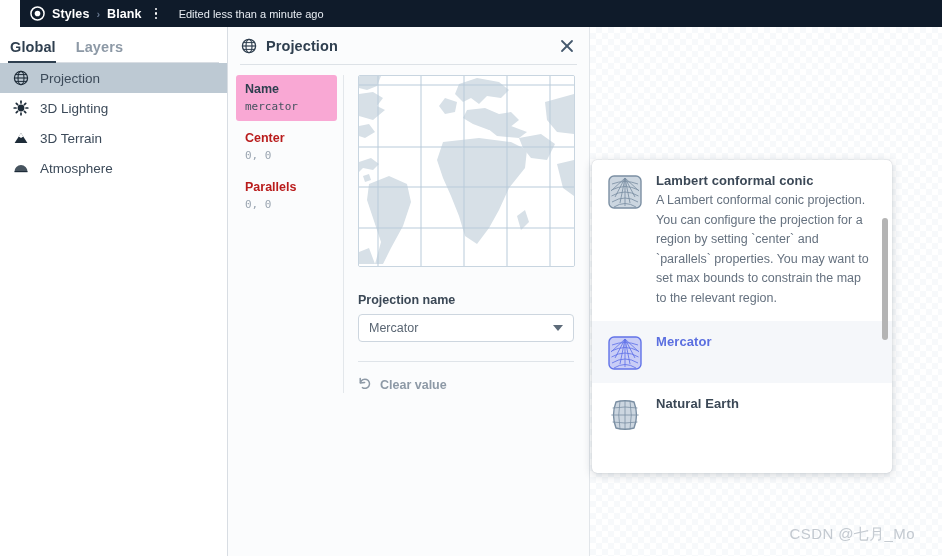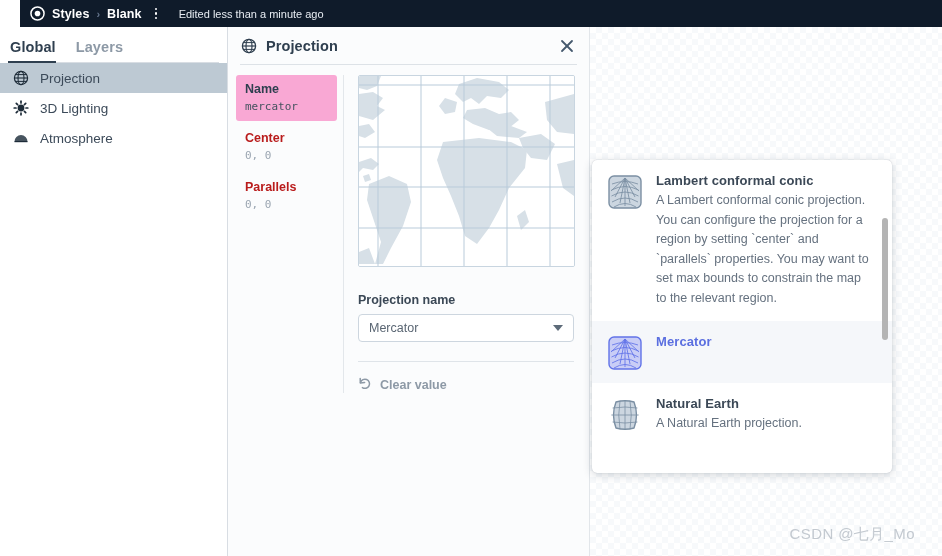--- a/index.html
+++ b/index.html
@@ -368,20 +368,29 @@
               <line x1="3.3" y1="3.3" x2="4.6" y2="4.6"></line>
               <line x1="11.4" y1="11.4" x2="12.7" y2="12.7"></line>
               <line x1="12.7" y1="3.3" x2="11.4" y2="4.6"></line>
               <line x1="4.6" y1="11.4" x2="3.3" y2="12.7"></line>
             </g>
           </svg>
         </span>
         <span>3D Lighting</span>
       </div>
 
+      <div class="nav-item">
+        <span class="nav-icon">
+          <svg width="16" height="16" viewBox="0 0 16 16">
+            <path d="M8 3 L14.4 13 L1.6 13 Z" fill="#1d2b38"></path>
+            <path d="M8 3 L10.3 6.6 L8 8 L5.7 6.6 Z" fill="#ffffff"></path>
+          </svg>
+        </span>
+        <span>3D Terrain</span>
+      </div>
 
       <div class="nav-item">
         <span class="nav-icon">
           <svg width="16" height="16" viewBox="0 0 16 16">
             <path d="M1.5 11.6 A6.5 6.5 0 0 1 14.5 11.6 Z" fill="#47545f"></path>
             <path d="M1.5 11.6 L14.5 11.6" stroke="#1d2b38" stroke-width="1.2"></path>
           </svg>
         </span>
         <span>Atmosphere</span>
       </div>
@@ -563,21 +572,20 @@
               <path d="M12 2.8 Q9.5 17 12 31.2"></path>
               <path d="M22 2.8 Q24.5 17 22 31.2"></path>
               <path d="M4.6 10 Q17 8 29.4 10"></path>
               <path d="M3.3 17 L30.7 17"></path>
               <path d="M4.6 24 Q17 26 29.4 24"></path>
             </g>
           </svg>
         </span>
         <span class="dd-text">
           <span class="dd-name" style="display:block">Natural Earth</span>
-          <span class="dd-desc" style="display:block">A Natural Earth projection.</span>
         </span>
       </div>
 
       <div class="dd-item">
         
         
       </div>
 
     </div>
     <div class="dd-thumb"></div>

